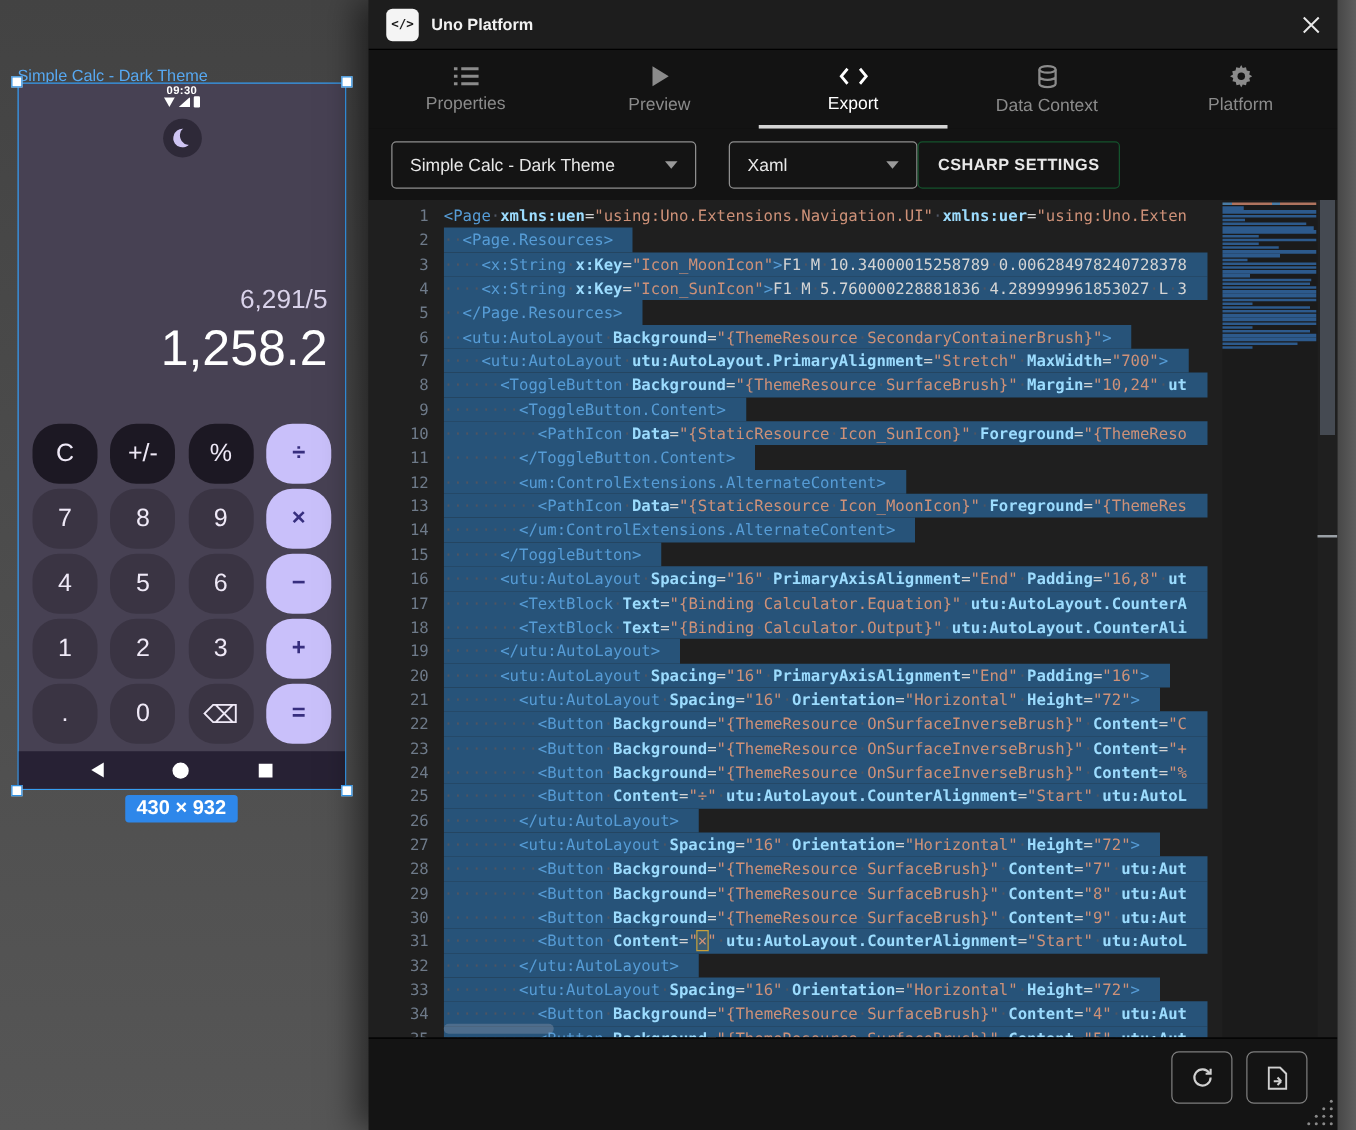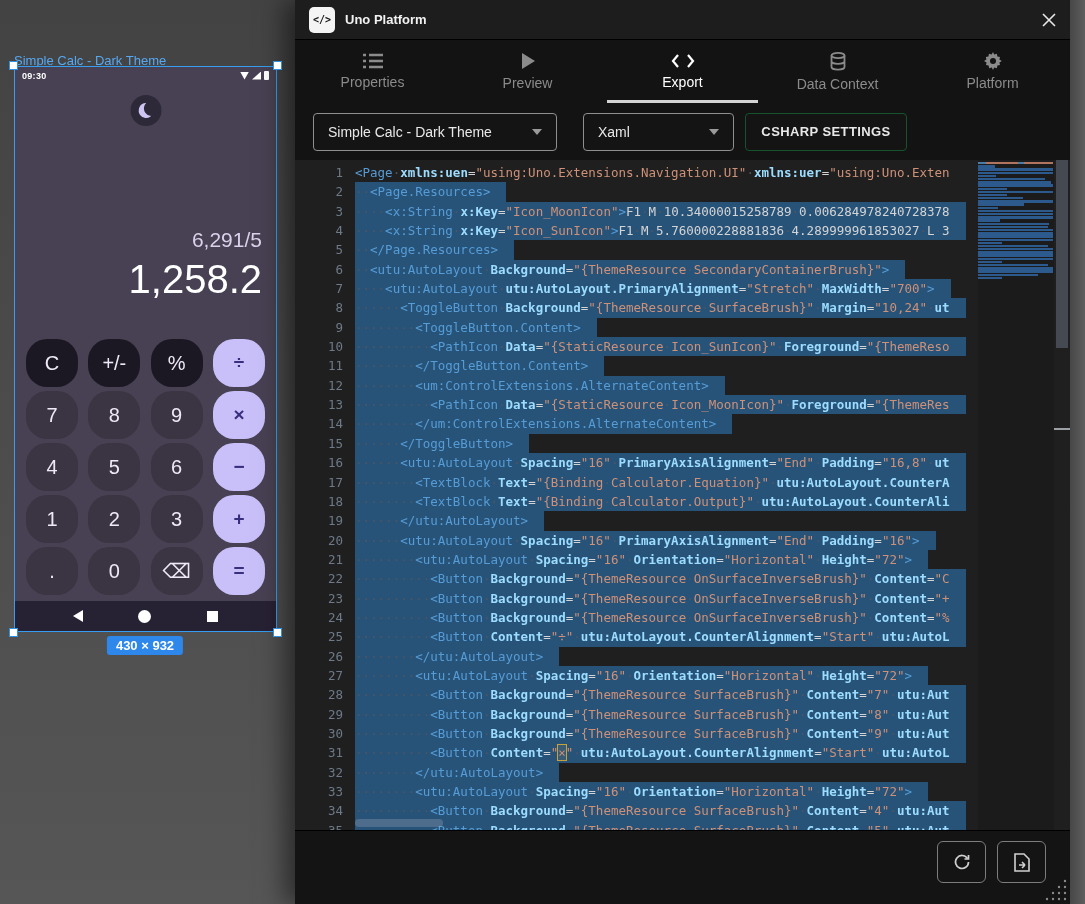--- a/index.html
+++ b/index.html
@@ -8,21 +8,21 @@
          font-family:"Liberation Sans",sans-serif;background:linear-gradient(180deg,#434343,#565656);}
 
   
   .canvas{position:absolute;left:0;top:0;width:295px;height:904px;}
   .artboard-label{position:absolute;left:14px;top:53px;font-size:13px;color:#57a8f1;white-space:nowrap;}
   .artboard{position:absolute;left:14px;top:66px;width:263px;height:566px;background:#474153;
             border:1.5px solid #369df0;}
   .handle{position:absolute;width:9px;height:9px;background:#fff;border:1.5px solid #2f8fe0;z-index:5;}
   .h-tl{left:-6px;top:-6px}.h-tr{right:-6px;top:-6px}.h-bl{left:-6px;bottom:-6px}.h-br{right:-6px;bottom:-6px}
   .statusbar{position:absolute;left:0;top:0;right:0;height:17px;display:flex;align-items:center;
-             justify-content:space-between;padding:0 7px;color:#fff;}
+             justify-content:space-between;padding:0 7px;color:#fff;flex-direction:column;}
   .statusbar .time{font-size:9px;font-weight:bold;letter-spacing:.3px;}
   .sicons{display:flex;align-items:center;gap:3px;}
   .wifi{width:9px;height:8px;background:#fff;clip-path:polygon(0 0,100% 0,50% 100%);}
   .signal{width:9px;height:8px;background:#fff;clip-path:polygon(100% 0,100% 100%,0 100%);}
   .battery{width:5px;height:9px;background:#fff;border-radius:1px;}
   .theme-toggle{position:absolute;left:50%;top:28px;transform:translateX(-50%);width:31px;height:31px;
                 border-radius:50%;background:#2e2938;display:flex;align-items:center;justify-content:center;}
   .moon{width:15px;height:15px;border-radius:50%;box-shadow:inset 5px -3px 0 0 #cfc5f3;transform:rotate(10deg);}
   .display{position:absolute;right:14px;top:160px;text-align:right;}
   .equation{font-size:21px;color:#d9d2ea;line-height:26px;}
@@ -34,21 +34,21 @@
   .kbtn.dark{background:#1c1823;}
   .kbtn.mid{background:#3a3443;}
   .kbtn.op{background:#c9c0fa;color:#372e7e;font-weight:bold;font-size:19px;}
   .navbar{position:absolute;left:0;right:0;bottom:0;height:30px;background:#272134;
           display:flex;align-items:center;justify-content:space-around;padding:0 30px;}
   .nav-back{width:0;height:0;border-top:6px solid transparent;border-bottom:6px solid transparent;
             border-right:10px solid #fff;}
   .nav-home{width:13px;height:13px;border-radius:50%;background:#fff;}
   .nav-recent{width:11px;height:11px;background:#fff;}
   .size-badge{position:absolute;left:145px;top:636px;transform:translateX(-50%);background:#2e87ea;
-              color:#fff;font-size:13px;font-weight:bold;padding:2px 9px;border-radius:3px;white-space:nowrap;}
+              color:#fff;font-size:16px;font-weight:bold;padding:2px 9px;border-radius:3px;white-space:nowrap;}
 
   
   .panel{position:absolute;left:295px;top:0;width:790px;height:904px;background:#131313;
          box-shadow:-10px 0 24px rgba(0,0,0,.5);}
   .titlebar{position:absolute;left:0;top:0;right:0;height:40px;background:#1d1d1d;border-bottom:1px solid #000;
             display:flex;align-items:center;padding:0 14px;}
   .logo{width:26px;height:26px;border-radius:5px;background:#f4f4f4;color:#161616;
         font-family:"DejaVu Sans Mono",monospace;font-size:10px;font-weight:bold;
         display:flex;align-items:center;justify-content:center;margin-right:10px;}
   .wtitle{color:#f2f2f2;font-size:13px;font-weight:bold;}
@@ -59,21 +59,21 @@
        color:#8b8b8b;font-size:14px;position:relative;cursor:pointer;}
   .tab svg{stroke:#8b8b8b;fill:none;}
   .tab.active{color:#fff;}
   .tab.active svg{stroke:#fff;}
   .tab.active::after{content:"";position:absolute;left:2px;right:2px;bottom:0;height:3px;background:#d4d4d4;}
   .toolbar{position:absolute;left:0;top:103px;right:15px;height:57px;background:#131313;
            display:flex;align-items:center;padding-left:18px;}
   .dd{height:38px;border:1px solid #8f8f8f;border-radius:4px;background:#141414;display:flex;
       align-items:center;justify-content:space-between;padding:0 14px;color:#e8e8e8;font-size:14px;cursor:pointer;}
   .dd1{width:244px;margin-right:26px;}
-  .dd2{width:151px;margin-right:11px;text-align:center;}
+  .dd2{width:151px;margin-right:0;text-align:center;}
   .caret{width:0;height:0;border-left:5px solid transparent;border-right:5px solid transparent;
          border-top:6px solid #9a9a9a;margin-left:10px;}
   .obtn{height:38px;width:162px;border:1px solid #14532d;border-radius:4px;background:#141414;color:#e8e8e8;
         font-size:13px;font-weight:bold;letter-spacing:.4px;display:flex;align-items:center;
         justify-content:center;cursor:pointer;}
 
   
   .editor{position:absolute;left:0;top:160px;width:775px;height:670px;background:#1f1f1f;overflow:hidden;
           font-family:"DejaVu Sans Mono",monospace;font-size:12.5px;line-height:19.35px;}
   .gutter{position:absolute;left:0;top:3px;width:48px;text-align:right;color:#6e7a89;}

